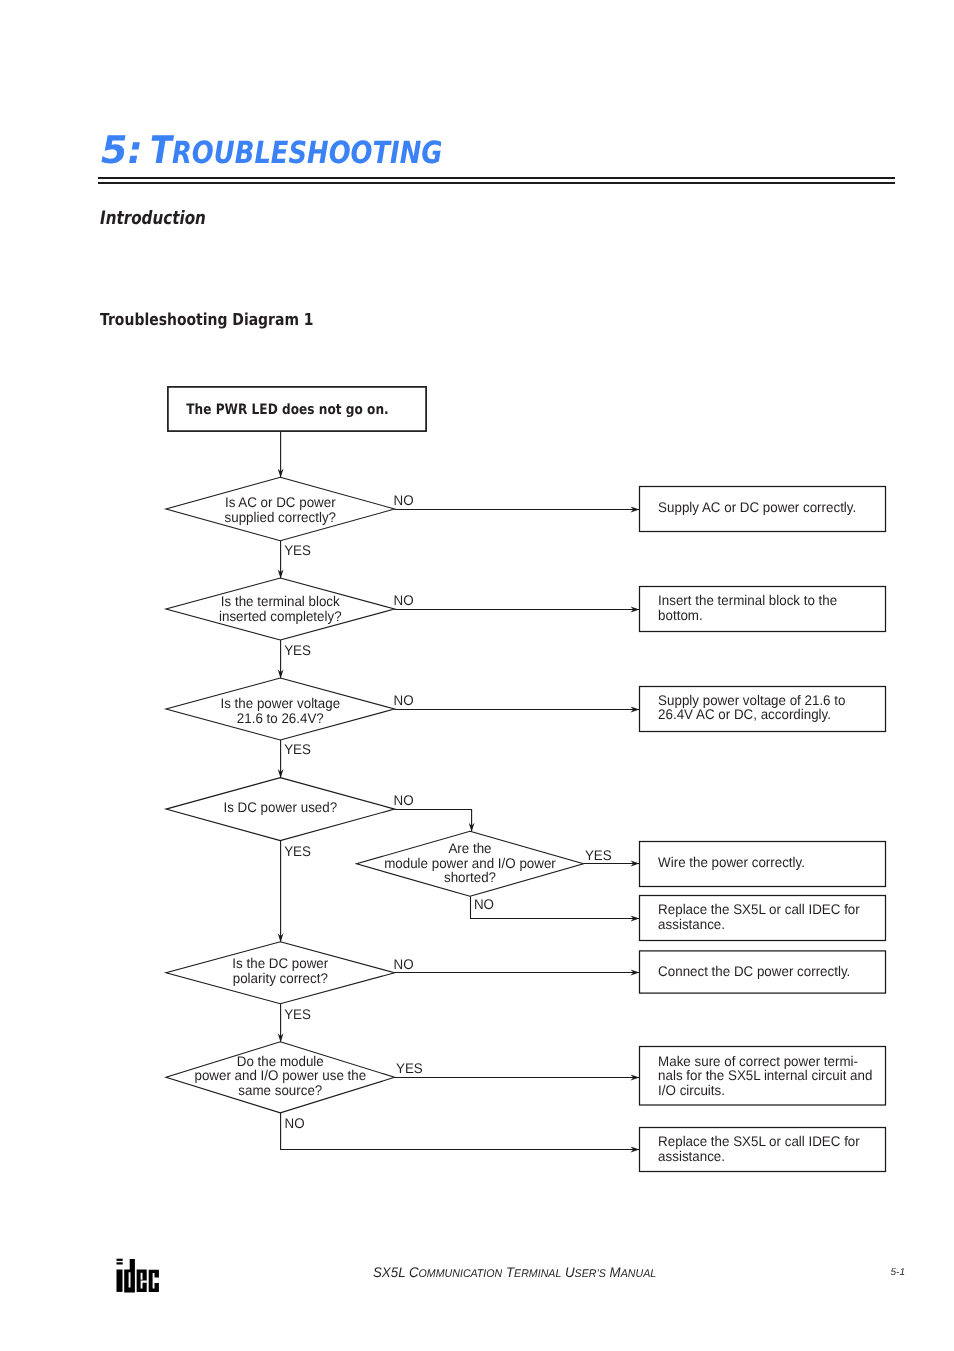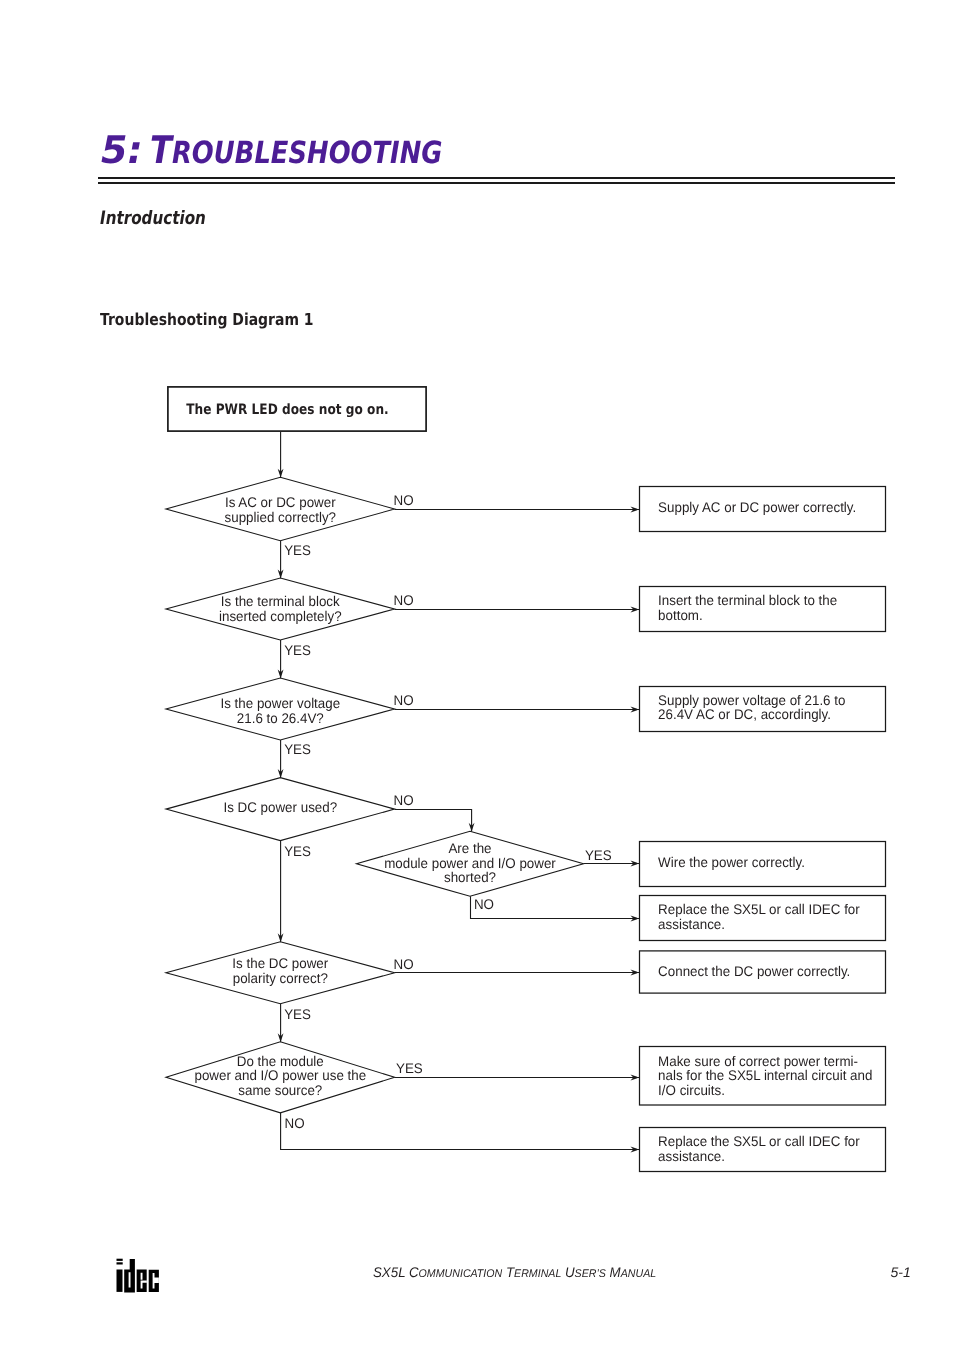--- a/index.html
+++ b/index.html
@@ -6,21 +6,21 @@
   html,body{margin:0;padding:0;background:#ffffff;}
   body{width:954px;height:1351px;position:relative;overflow:hidden;
        font-family:"Liberation Sans",sans-serif;color:#231f20;
        -webkit-font-smoothing:antialiased;text-rendering:geometricPrecision;}
   .page{position:absolute;left:0;top:0;width:954px;height:1351px;}
   .page{will-change:transform;}
   #flow{will-change:transform;}
 
   #chapter-title{position:absolute;left:101px;top:136px;white-space:nowrap;
     font-family:"DejaVu Sans",sans-serif;font-weight:bold;font-style:italic;
-    font-size:38.1px;line-height:28px;color:#4c1d95;}
+    font-size:38.1px;line-height:28px;color:#3b82f6;}
   #chapter-title .num{display:inline-block;}
   #chapter-title .rest{display:inline-block;transform:scaleX(0.846);
     transform-origin:left top;margin-left:7.6px;}
   #chapter-title .sc{font-size:30.5px;}
 
   .rule{position:absolute;left:98px;width:796.5px;background:#1a1a1a;height:2px;}
   #rule-1{top:177px;}
   #rule-2{top:182px;}
 
   #introduction{position:absolute;left:100px;top:211.5px;
@@ -34,21 +34,21 @@
     transform:scaleX(0.846);transform-origin:left top;}
 
   #flow{position:absolute;left:0;top:0;width:954px;height:1351px;}
 
   #footer{position:absolute;left:16px;top:0;width:954px;height:1351px;}
   #footer-title{position:absolute;left:356.5px;top:1266px;white-space:nowrap;
     font-family:"Liberation Sans",sans-serif;font-style:italic;font-size:14px;
     line-height:13px;color:#231f20;transform:scaleX(0.95);transform-origin:left top;}
   #footer-title .sc{font-size:11.2px;}
   #page-number{position:absolute;left:874.5px;top:1266px;white-space:nowrap;
-    font-family:"Liberation Sans",sans-serif;font-style:italic;font-size:14px;
+    font-family:"Liberation Sans",sans-serif;font-style:italic;font-size:10px;
     line-height:13px;color:#231f20;}
   #idec-logo{position:absolute;left:99.5px;top:1258px;}
 </style>
 </head>
 <body>
 
 <div class="page">
 
   <div id="chapter-title">
     <span class="num">5:</span><span class="rest"><span class="cap">T</span><span class="sc">ROUBLESHOOTING</span></span>

